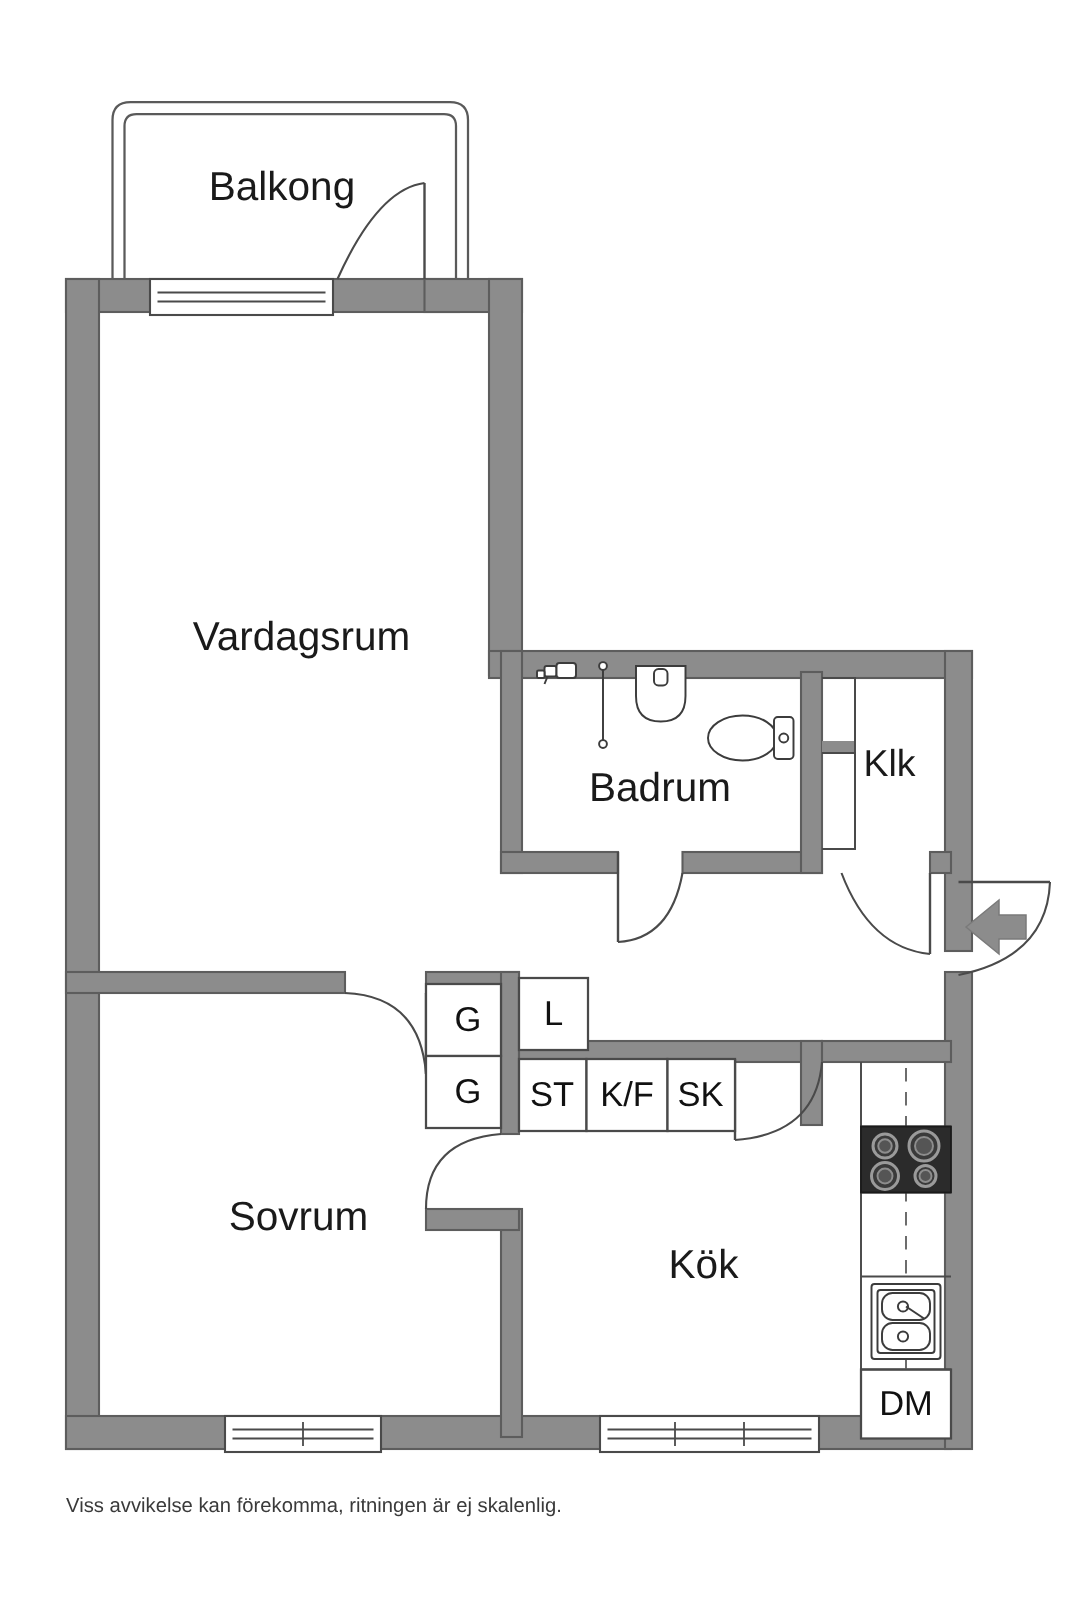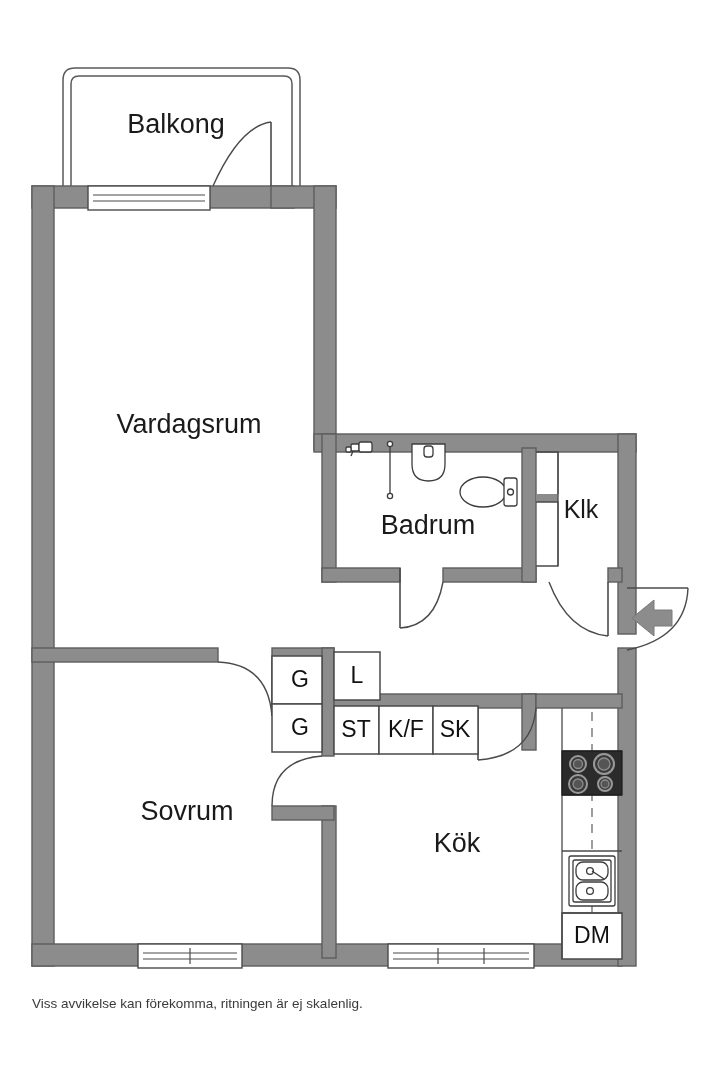--- a/index.html
+++ b/index.html
@@ -10,21 +10,21 @@
   }
   body {
     width: 720px;
     height: 1080px;
     position: relative;
     font-family: "Liberation Sans", sans-serif;
     overflow: hidden;
   }
   #plan-root {
     position: absolute;
-    left: 0;
+    left: 12px;
     top: 0;
     width: 575px;
     height: 1080px;
   }
   svg#floorplan {
     display: block;
     width: 720px;
     height: 1080px;
   }
   .room-label {

